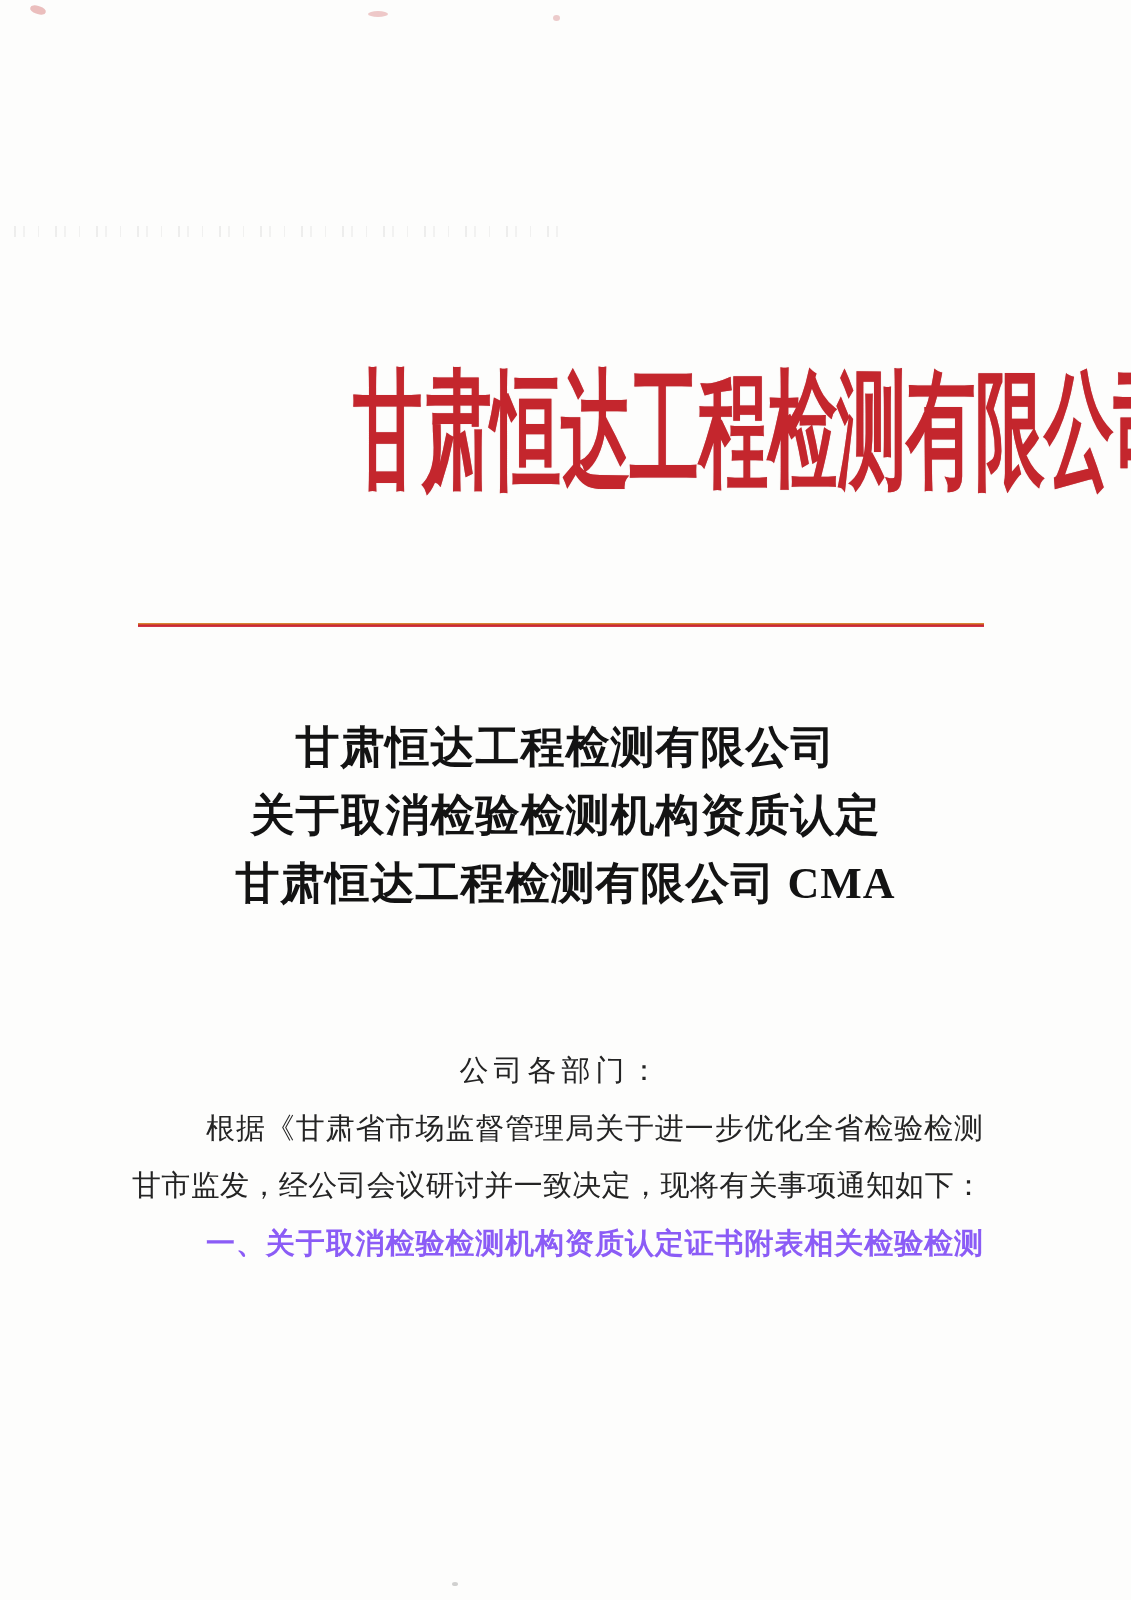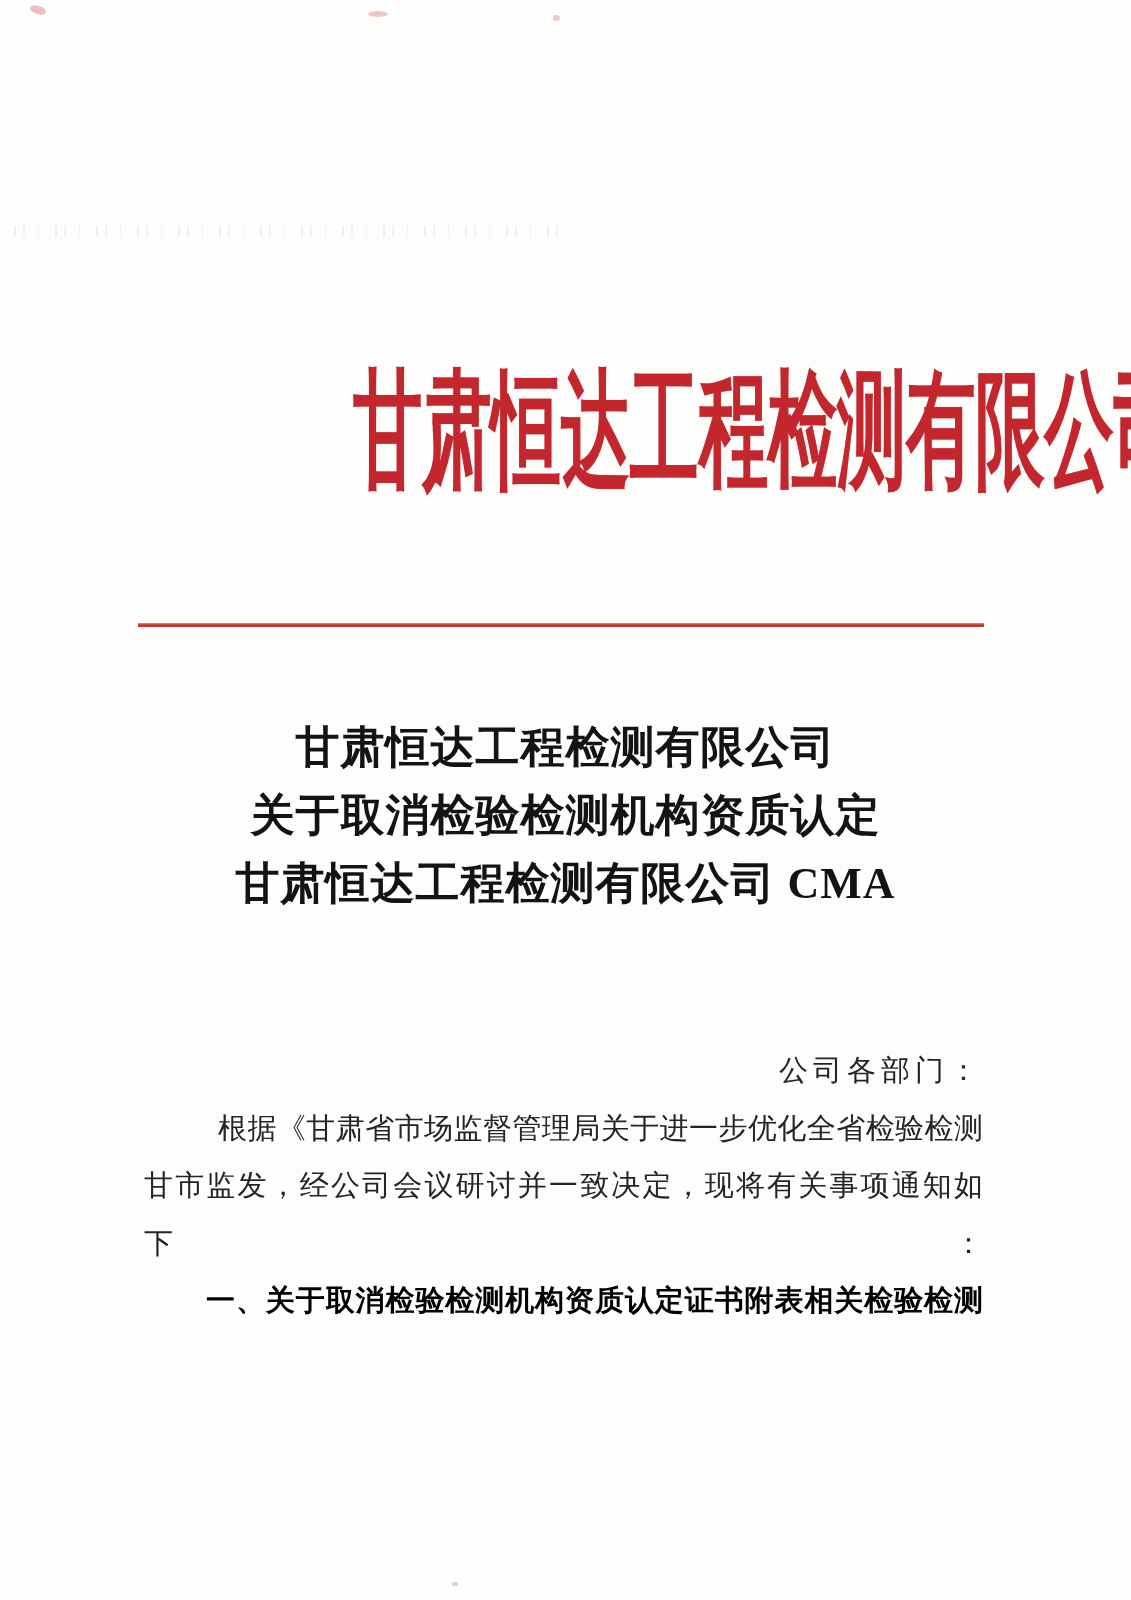--- a/index.html
+++ b/index.html
@@ -98,37 +98,36 @@
   
   .doc-body {
     position: absolute;
     left: 132px; top: 1042px;
     width: 851px;
     font-size: 29px;
     line-height: 57.5px;
     color: #242424;
   }
   .salutation {
-    text-align: right;
+    text-align: center;
     letter-spacing: 5px;
     padding-left: 8px;
   }
   .p-line {
     text-align: justify;
     text-align-last: justify;
-    margin-left: 12px;
     -moz-text-align-last: justify;
   }
   .p-line.indent {
     text-indent: 74px;
   }
   .section-heading {
     font-family: Liberation Sans, sans-serif;
     font-weight: 700;
-    color: #000000;
+    color: #8b5cf6;
     text-indent: 74px;
     text-align: justify;
     text-align-last: justify;
     -moz-text-align-last: justify;
   }
 </style>
 </head>
 <body>
 
 <div class="page">

